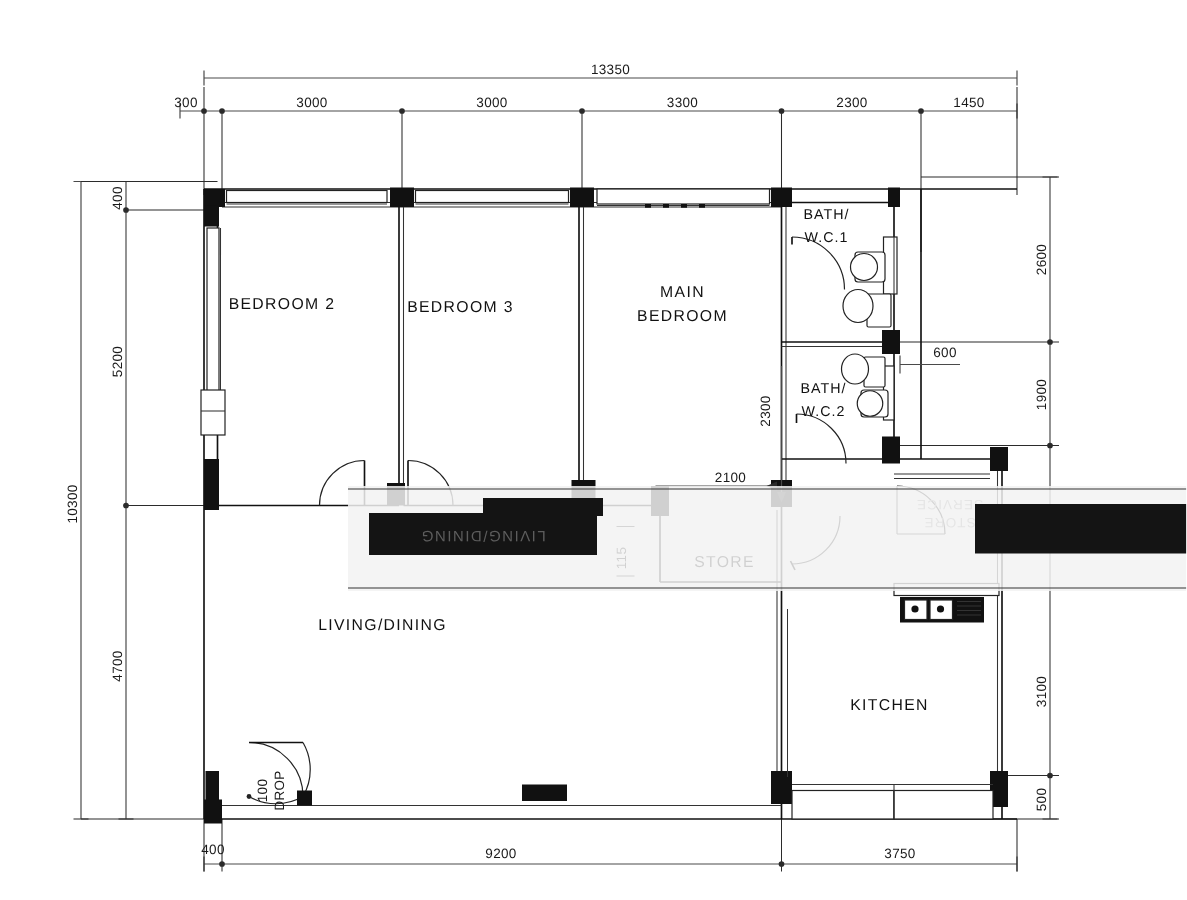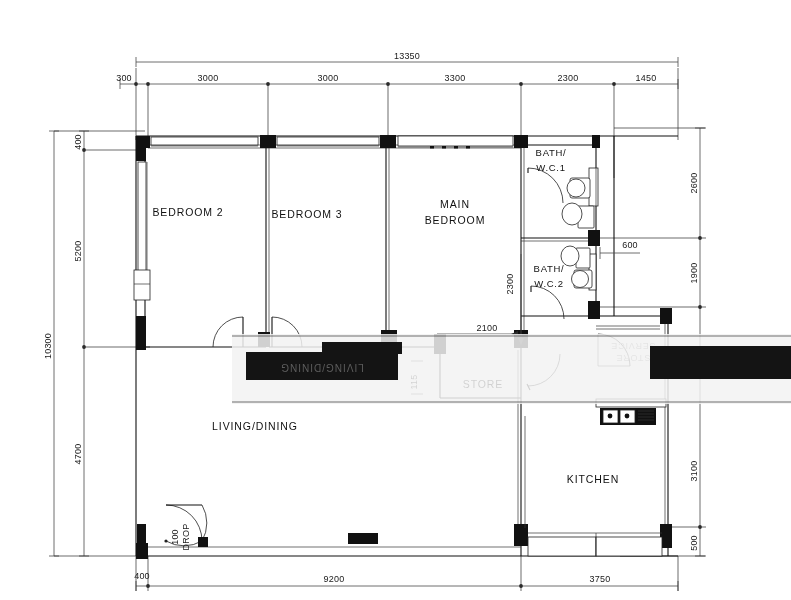--- a/index.html
+++ b/index.html
@@ -10,21 +10,21 @@
   }
   body {
     width: 791px;
     height: 600px;
     font-family: "Liberation Sans", sans-serif;
     position: relative;
     overflow: hidden;
   }
   #plan-root {
     position: absolute;
-    left: 0; top: 16px;
+    left: 0; top: 6px;
     width: 791px;
     height: 420px;
   }
   svg.plan {
     display: block;
     width: 791px;
     height: 600px;
     background: #ffffff;
   }
   .dimtext {

